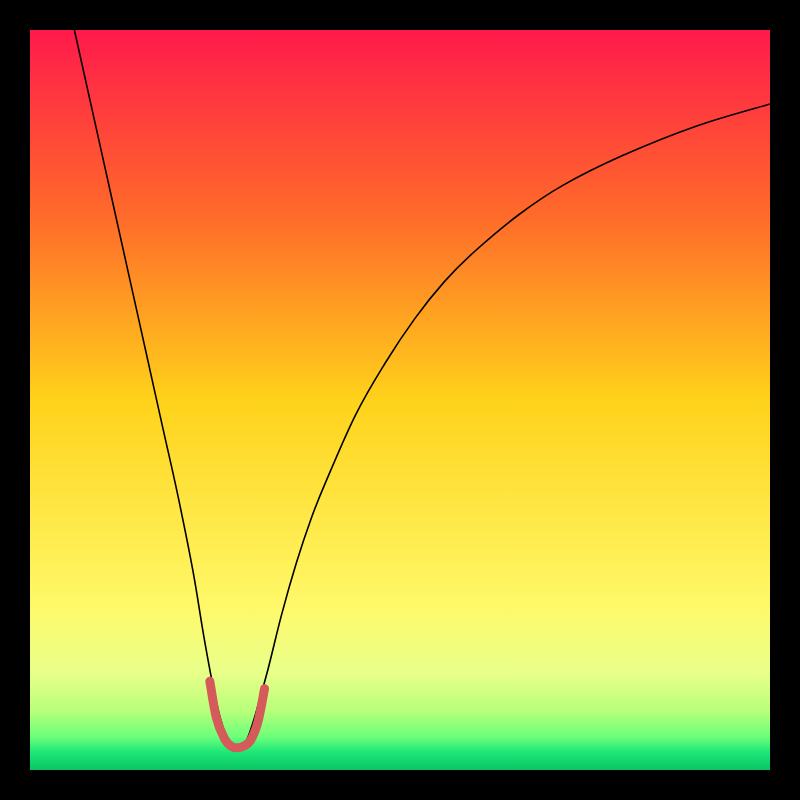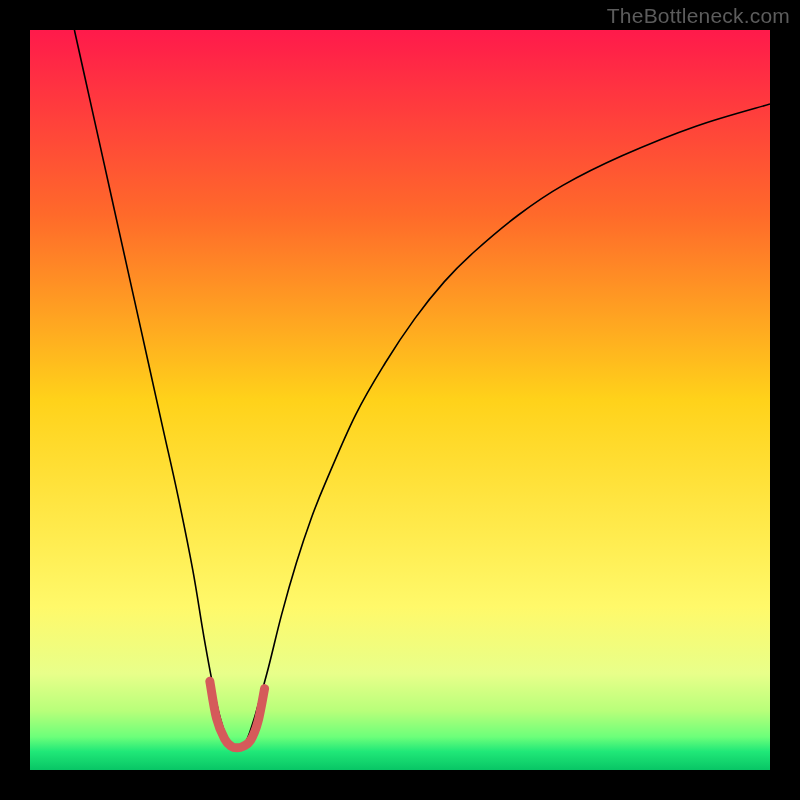--- a/index.html
+++ b/index.html
@@ -34,21 +34,20 @@
     font-weight: 500;
     letter-spacing: 0.2px;
     z-index: 5;
   }
   svg { display: block; }
 </style>
 </head>
 <body>
 
 <div class="frame">
-  <div class="watermark">TheBottleneck.com</div>
   <div class="plot">
     <svg id="chart-svg" width="740" height="740" viewBox="0 0 740 740" preserveAspectRatio="none">
       <defs>
         <linearGradient id="bg-grad" x1="0" y1="0" x2="0" y2="1">
             <stop offset="0%" stop-color="#ff1a4b"></stop>
             <stop offset="25%" stop-color="#ff6a2a"></stop>
             <stop offset="50%" stop-color="#ffd21a"></stop>
             <stop offset="78%" stop-color="#fff96a"></stop>
             <stop offset="87%" stop-color="#e8ff8a"></stop>
             <stop offset="92%" stop-color="#b8ff7a"></stop>

